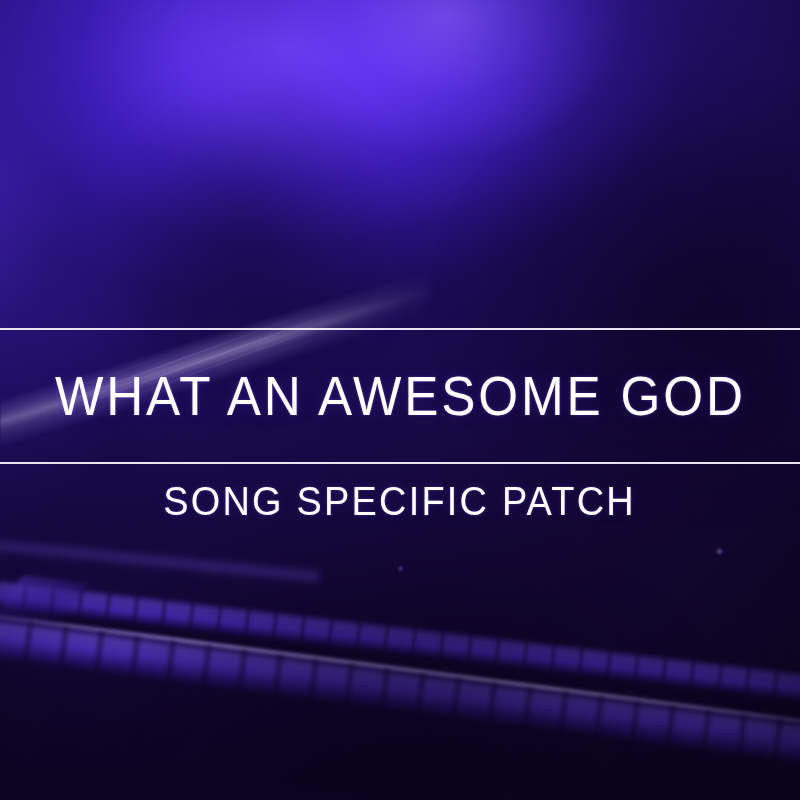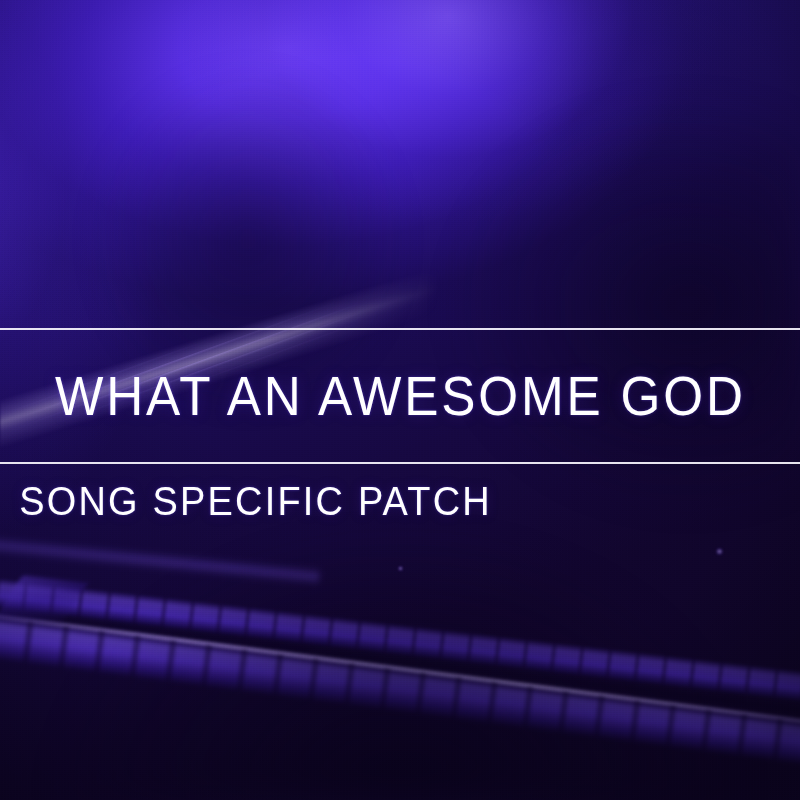--- a/index.html
+++ b/index.html
@@ -316,20 +316,21 @@
   }
 
   .subtitle-block {
     position: absolute;
     left: 0;
     top: 464px;
     width: 800px;
     height: 74px;
     display: flex;
     align-items: center;
+    justify-content: center;
   }
 
   .headline {
     color: #ffffff;
     font-family: "Liberation Sans", "DejaVu Sans", sans-serif;
     font-weight: 300;
     font-size: 56px;
     line-height: 1;
     letter-spacing: 3.1px;
     white-space: nowrap;

